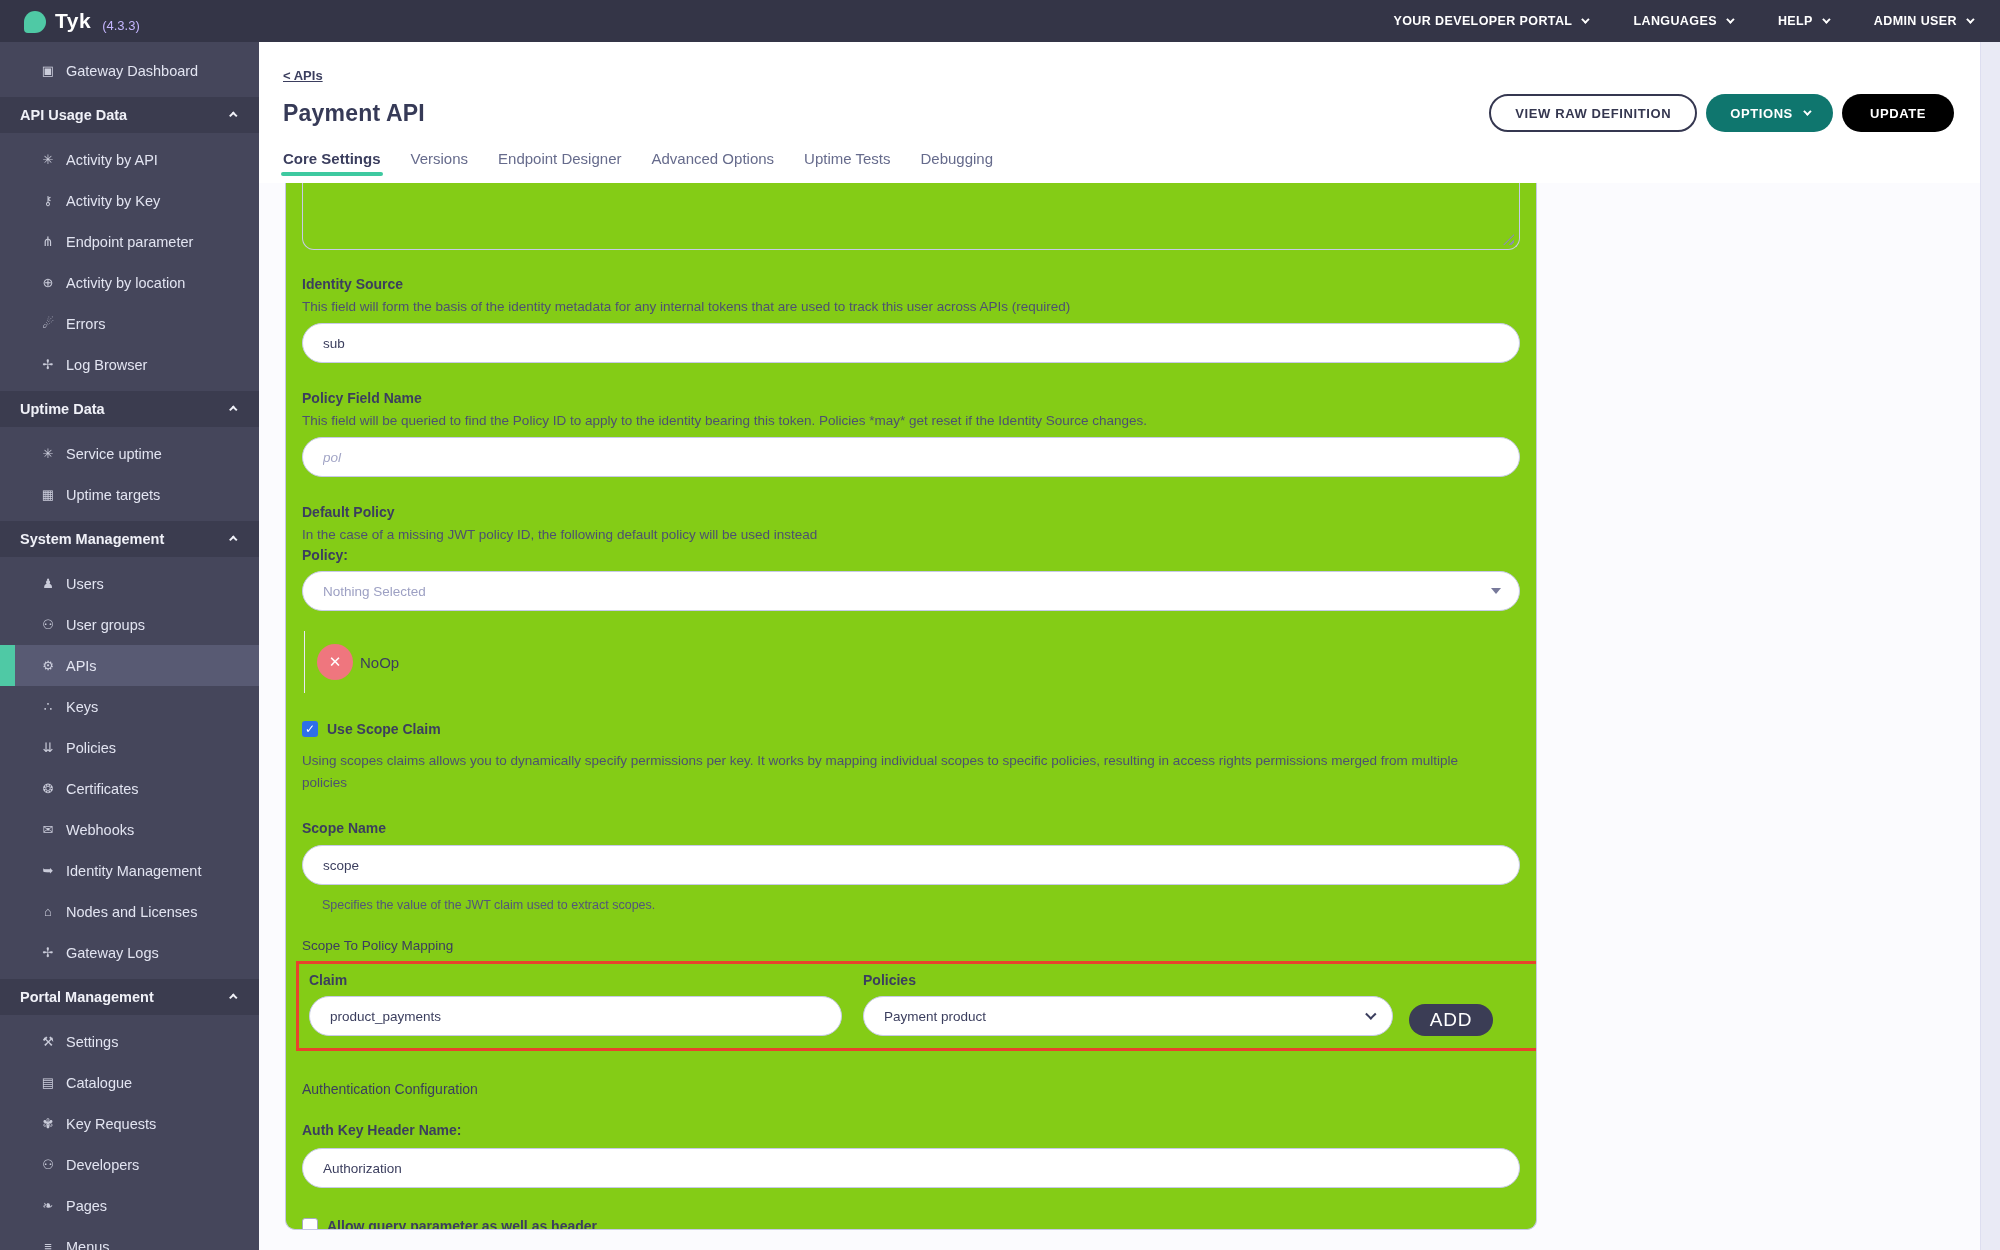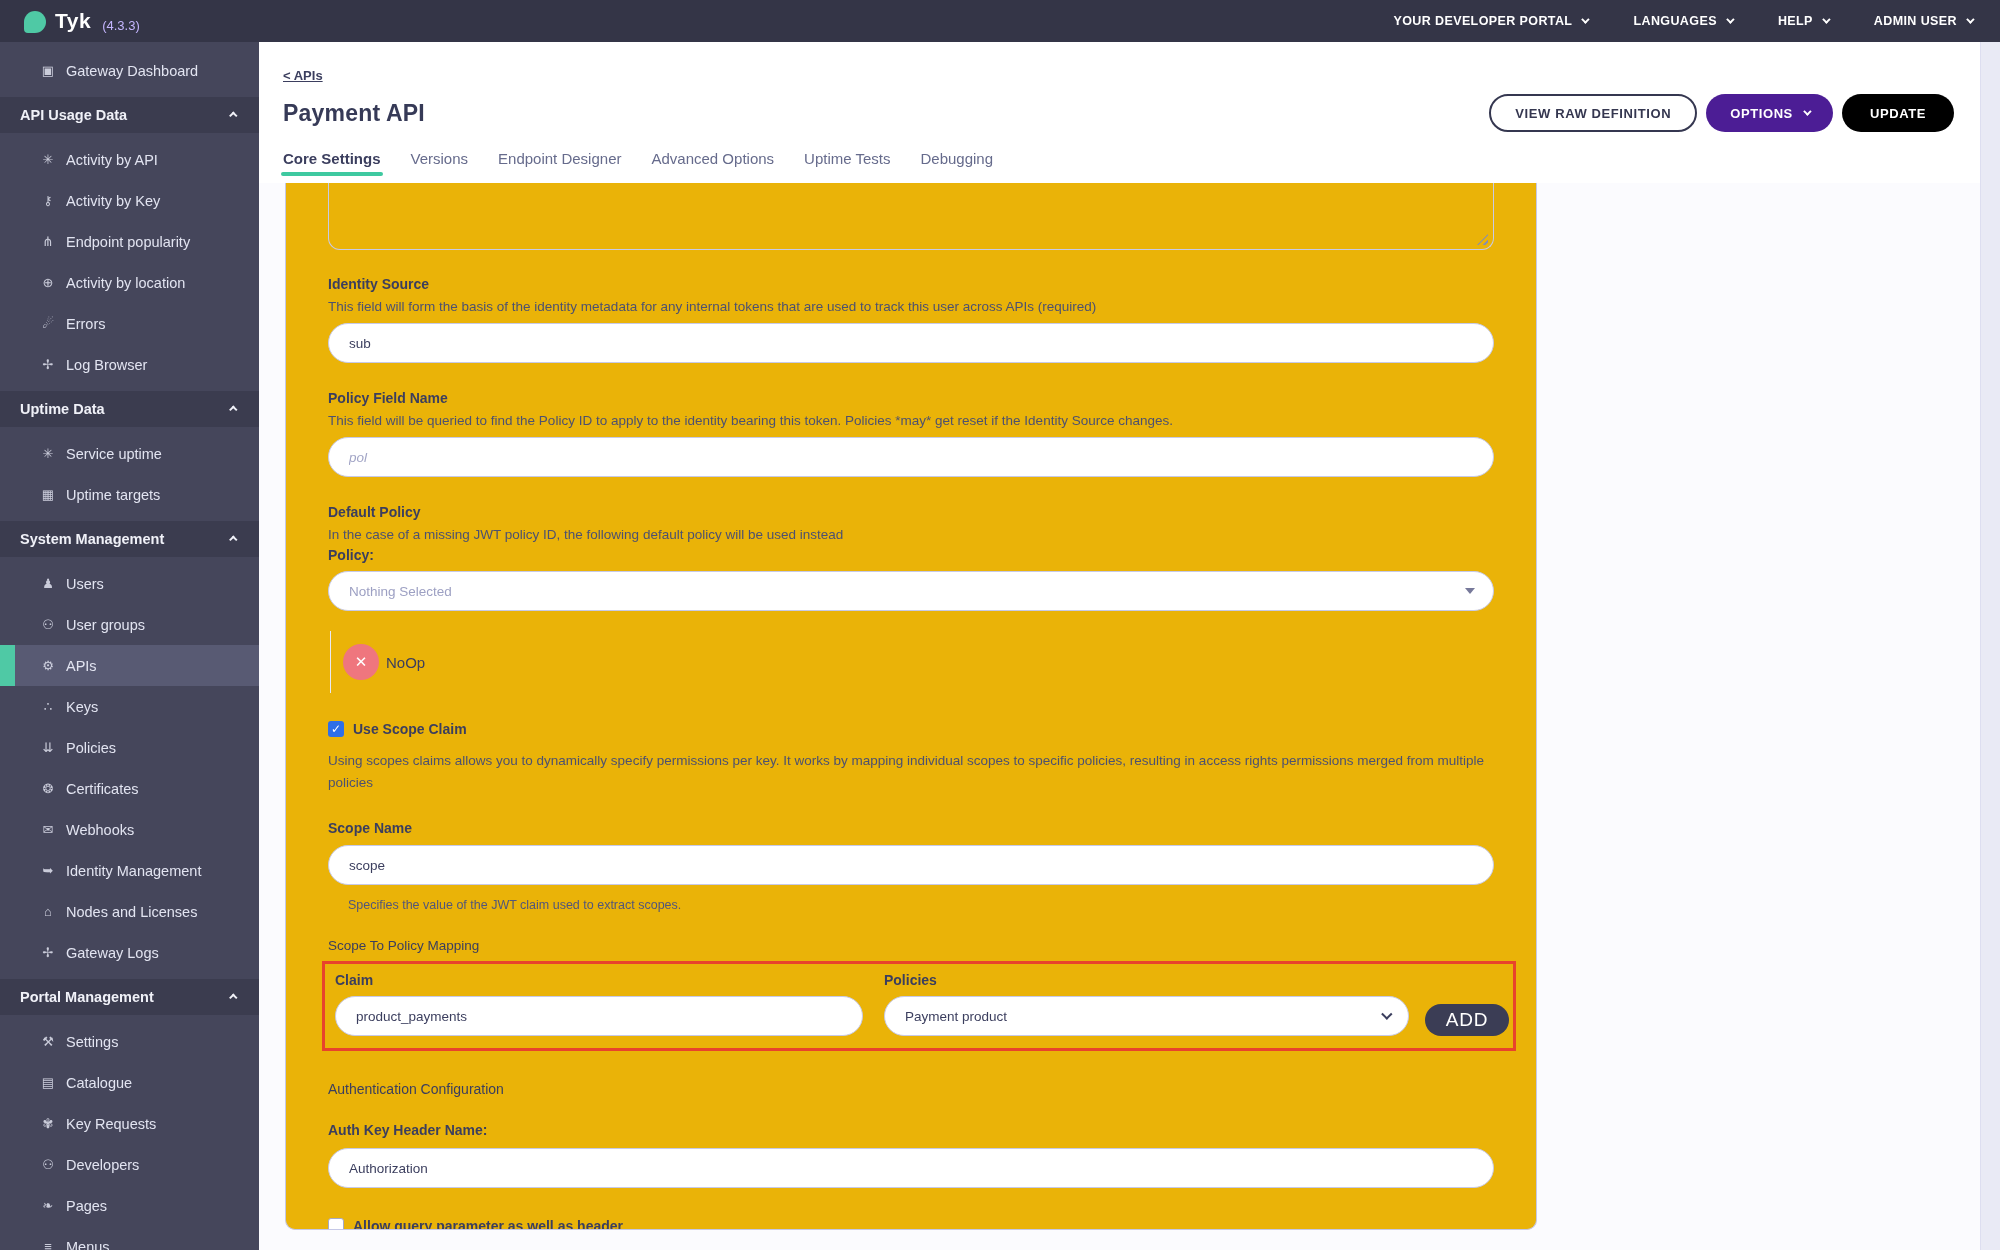--- a/index.html
+++ b/index.html
@@ -29,29 +29,29 @@
 
   
   .main { position:absolute; left:259px; top:42px; width:1721px; height:1208px; background:#fbfbfe; }
   .page-header { background:#ffffff; height:141px; padding:24px 26px 0 24px; position:relative; }
   .breadcrumb { font-size:13px; font-weight:700; color:#3b3e5e; text-decoration:underline; cursor:pointer; display:inline-block; }
   .title-row { display:flex; align-items:center; justify-content:space-between; margin-top:10px; }
   .page-title { font-size:23px; font-weight:700; color:#363a57; letter-spacing:.2px; }
   .actions { display:flex; align-items:center; gap:9px; }
   .btn { height:38px; border-radius:20px; display:flex; align-items:center; justify-content:center; font-size:13px; font-weight:700; letter-spacing:.6px; cursor:pointer; padding:0 24px; }
   .btn-outline { background:#fff; border:2px solid #353750; color:#353750; }
-  .btn-dark { background:#4c1d95; color:#fff; gap:10px; }
+  .btn-dark { background:#0f766e; color:#fff; gap:10px; }
   .btn-teal { background:#000000; color:#fff; padding:12px 28px; }
   .tabs { display:flex; gap:30px; margin-top:18px; }
   .tab { font-size:15px; color:#666b8c; padding-bottom:9px; cursor:pointer; position:relative; }
   .tab.active { color:#3b3e5e; font-weight:700; }
   .tab.active::after { content:""; position:absolute; left:-2px; right:-2px; bottom:0; height:4px; border-radius:2px; background:#3ec9a0; }
 
   .content { position:absolute; left:0; top:141px; right:0; bottom:0; background:#fbfbfe; }
-  .card { position:absolute; left:26px; top:0; width:1252px; height:1047px; background:#eab308; border:1px solid #c5c8e6; border-top:none; border-radius:0 0 10px 10px; padding:0 42px; overflow:hidden; }
+  .card { position:absolute; left:26px; top:0; width:1252px; height:1047px; background:#84cc16; border:1px solid #c5c8e6; border-top:none; border-radius:0 0 10px 10px; padding:0 16px; overflow:hidden; }
 
   .textarea-stub { height:67px; border:1.5px solid #c7cae8; border-top:none; border-radius:0 0 12px 12px; position:relative; }
   .resize-handle { position:absolute; right:5px; bottom:4px; width:11px; height:11px; background:repeating-linear-gradient(135deg, transparent 0 3px, #8d8fa8 3px 4.5px); clip-path:polygon(100% 0, 100% 100%, 0 100%); }
 
   .fld-label { font-size:14px; font-weight:700; color:#3b3e5e; }
   .fld-help { font-size:13.5px; color:#4d5170; margin-top:7px; }
   .tk-input { width:100%; height:40px; border:1.5px solid #c7cae8; border-radius:20px; padding:0 20px; font-size:13.5px; color:#3b3e5e; background:#fff; outline:none; font-family:inherit; display:flex; align-items:center; }
   .tk-input::placeholder { color:#a2a5c6; font-style:italic; }
   input.tk-input { display:block; }
 
@@ -132,21 +132,21 @@
     <div class="side-item">
       <span class="icon">✳</span>
       <span>Activity by API</span>
     </div>
     <div class="side-item">
       <span class="icon">⚷</span>
       <span>Activity by Key</span>
     </div>
     <div class="side-item">
       <span class="icon">⋔</span>
-      <span>Endpoint popularity</span>
+      <span>Endpoint parameter</span>
     </div>
     <div class="side-item">
       <span class="icon">⊕</span>
       <span>Activity by location</span>
     </div>
     <div class="side-item">
       <span class="icon">☄</span>
       <span>Errors</span>
     </div>
     <div class="side-item">

